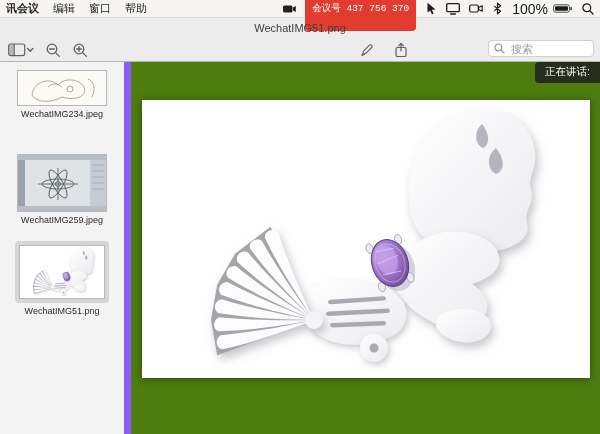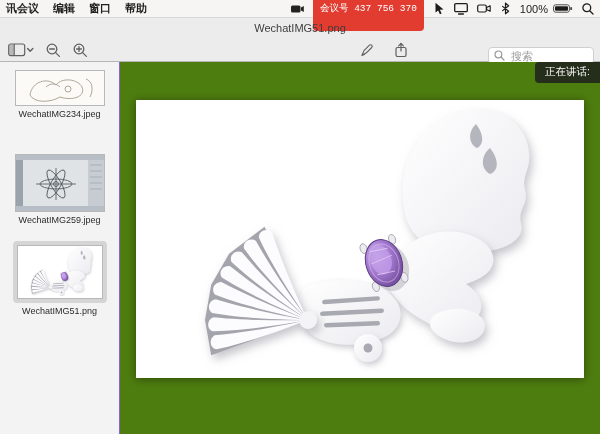--- a/index.html
+++ b/index.html
@@ -9,49 +9,49 @@
     background:#3f3f41;
   }
   svg{display:block}
   
   .menubar{
     height:18px;background:#f6f5f3;border-bottom:1px solid #d9d9d9;
     display:flex;align-items:center;padding:0 6px;box-sizing:border-box;
     font-size:11px;color:#1f1f1f;
   }
   .menubar .app{font-weight:700;margin-right:14px;}
-  .menu-item{margin-right:14px;font-weight:bold;}
+  .menu-item{margin-right:14px;}
   .mb-right{margin-left:auto;display:flex;align-items:center;gap:9px;}
   .badge{
     color:#fff;font-size:9.5px;line-height:12px;padding:16px 7px;
     border-radius:4px;white-space:nowrap;font-family:Liberation Mono, monospace;
   }
-  .battery-pct{font-size:11px;color:#1c1c1c;margin-right:-4px;}
+  .battery-pct{font-size:14px;color:#1c1c1c;margin-right:-4px;}
   
   .titlebar{
     height:20px;background:#ececec;display:flex;align-items:center;
     justify-content:center;font-size:11px;color:#3e3e3e;gap:4px;
   }
   .title-suffix{color:#8f8f8f;}
   .toolbar{height:24px;background:#ececec;border-bottom:1px solid #b6b6b6;position:relative;box-sizing:border-box;}
   .tb-left{position:absolute;left:8px;top:5px;display:flex;gap:12px;align-items:center;}
   .tb-mid{position:absolute;right:192px;top:4px;display:flex;gap:20px;align-items:center;}
   .tb-btn{cursor:default;}
   .search{
-    position:absolute;right:6px;top:9px;width:106px;height:17px;
+    position:absolute;right:6px;top:2px;width:106px;height:17px;
     background:#fff;border:1px solid #cfcfcf;border-radius:4px;
     display:flex;align-items:center;gap:4px;padding:0 5px;box-sizing:border-box;
   }
   .search input{border:none;outline:none;background:transparent;width:100%;font-size:11px;color:#333;
     font-family:"Liberation Sans",sans-serif;}
   .search input::placeholder{color:#9a9a9a;}
   
   .content{display:flex;height:372px;}
   .sidebar{
-    width:120px;background:#f3f3f3;border-right:1px solid #8b5cf6;
+    width:131px;background:#f3f3f3;border-right:7px solid #8b5cf6;
     display:flex;flex-direction:column;align-items:center;
     padding-top:6px;box-sizing:border-box;
   }
   .thumb-item{display:flex;flex-direction:column;align-items:center;}
   .thumb-frame{border:1px solid #b8b8b8;background:#fff;line-height:0;}
   .thumb-label{font-size:9px;color:#2a2a2a;margin-top:3px;white-space:nowrap;}
   .sel-wrap{background:#d5d5d5;border-radius:4px;padding:4px;line-height:0;}
   .main{flex:1;position:relative;background:#4d7c0f;min-width:0;}
   .canvas{width:448px;height:278px;margin:38px auto 0;background:#fff;box-shadow:0 1px 8px rgba(0,0,0,.4);}
   .speaking{

